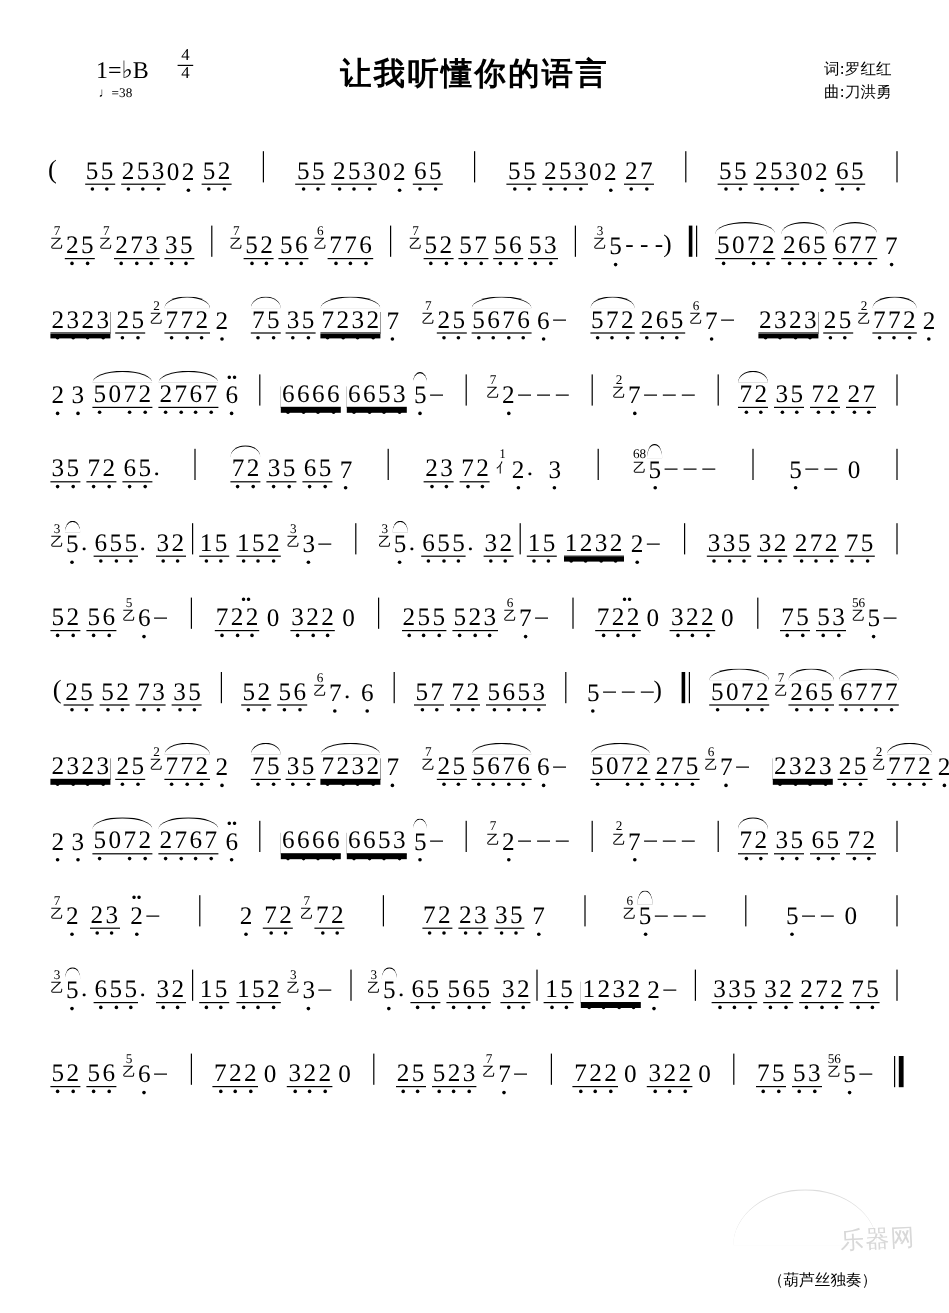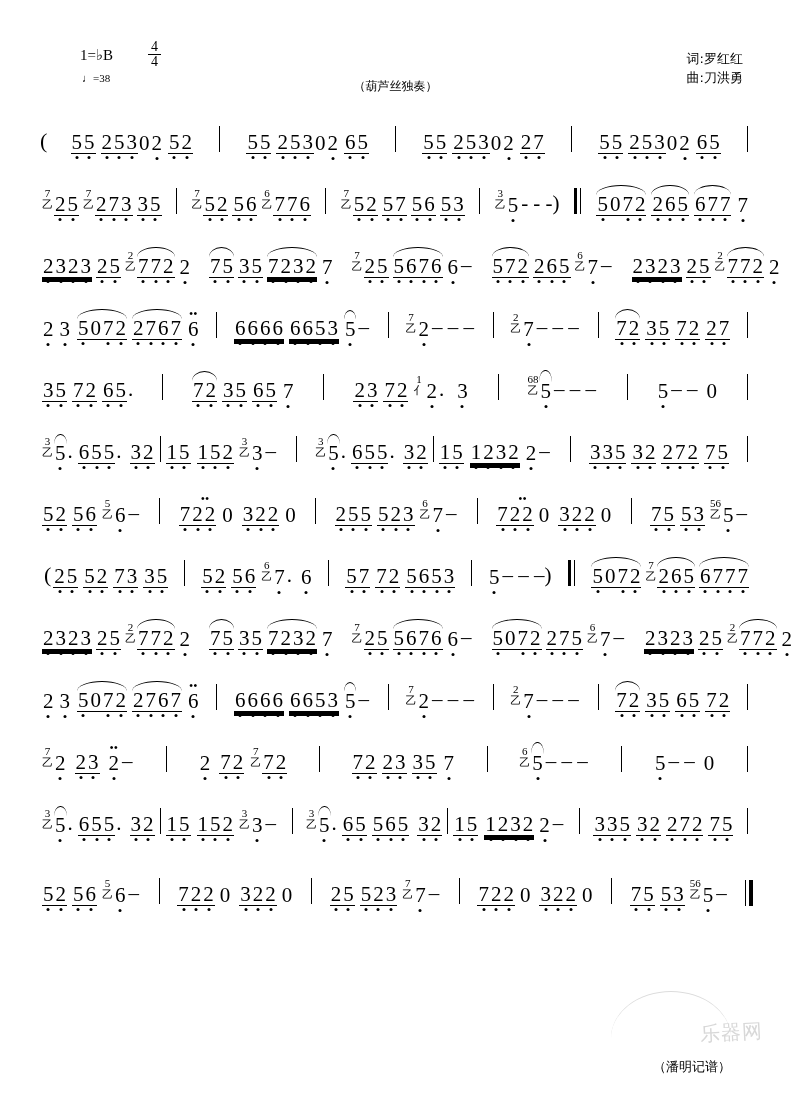--- a/index.html
+++ b/index.html
@@ -15,21 +15,21 @@
     position:absolute;inset:0;
     padding:0;
   }
   
   .header{
     position:relative;
     height:92px;
   }
   .key-sig{
     position:absolute;left:80px;top:46px;
-    font-size:15px;
+    font-size:20px;
     font-family:"Liberation Serif", serif;
     white-space:nowrap;
   }
   .meter{
     position:absolute;left:148px;top:40px;
     font-size:14px;line-height:1.0;
     text-align:center;
   }
   .meter .num{display:block;border-bottom:1.6px solid #000;padding:0 3px;}
   .meter .den{display:block;padding:0 3px;}
@@ -184,21 +184,21 @@
 
 <div class="sheet">
 
   <div class="header">
     <div class="key-sig">1=♭B</div>
     <div class="meter">
       <span class="num">4</span>
       <span class="den">4</span>
     </div>
     <div class="tempo">♩=38</div>
-    <div class="subtitle">（葫芦丝独奏）</div>
+    <div class="title">让我听懂你的语言</div>
     <div class="credits">
       <div>词:罗红红</div>
       <div>曲:刀洪勇</div>
     </div>
   </div>
 
   <div class="row">
     <div class="content">
       <span class="paren">(</span>
       <span class="measure">
@@ -1367,14 +1367,14 @@
       </span>
       <span class="endline">
         <span class="thin"></span>
           <span class="thick"></span>
       </span>
     </div>
   </div>
 
   <div class="wm-arc"></div>
   <div class="watermark">乐器网</div>
-  <div class="footer-credit">（潘明记谱）</div>
+  <div class="footer-credit">（葫芦丝独奏）</div>
 </div>
 
 </body></html>

